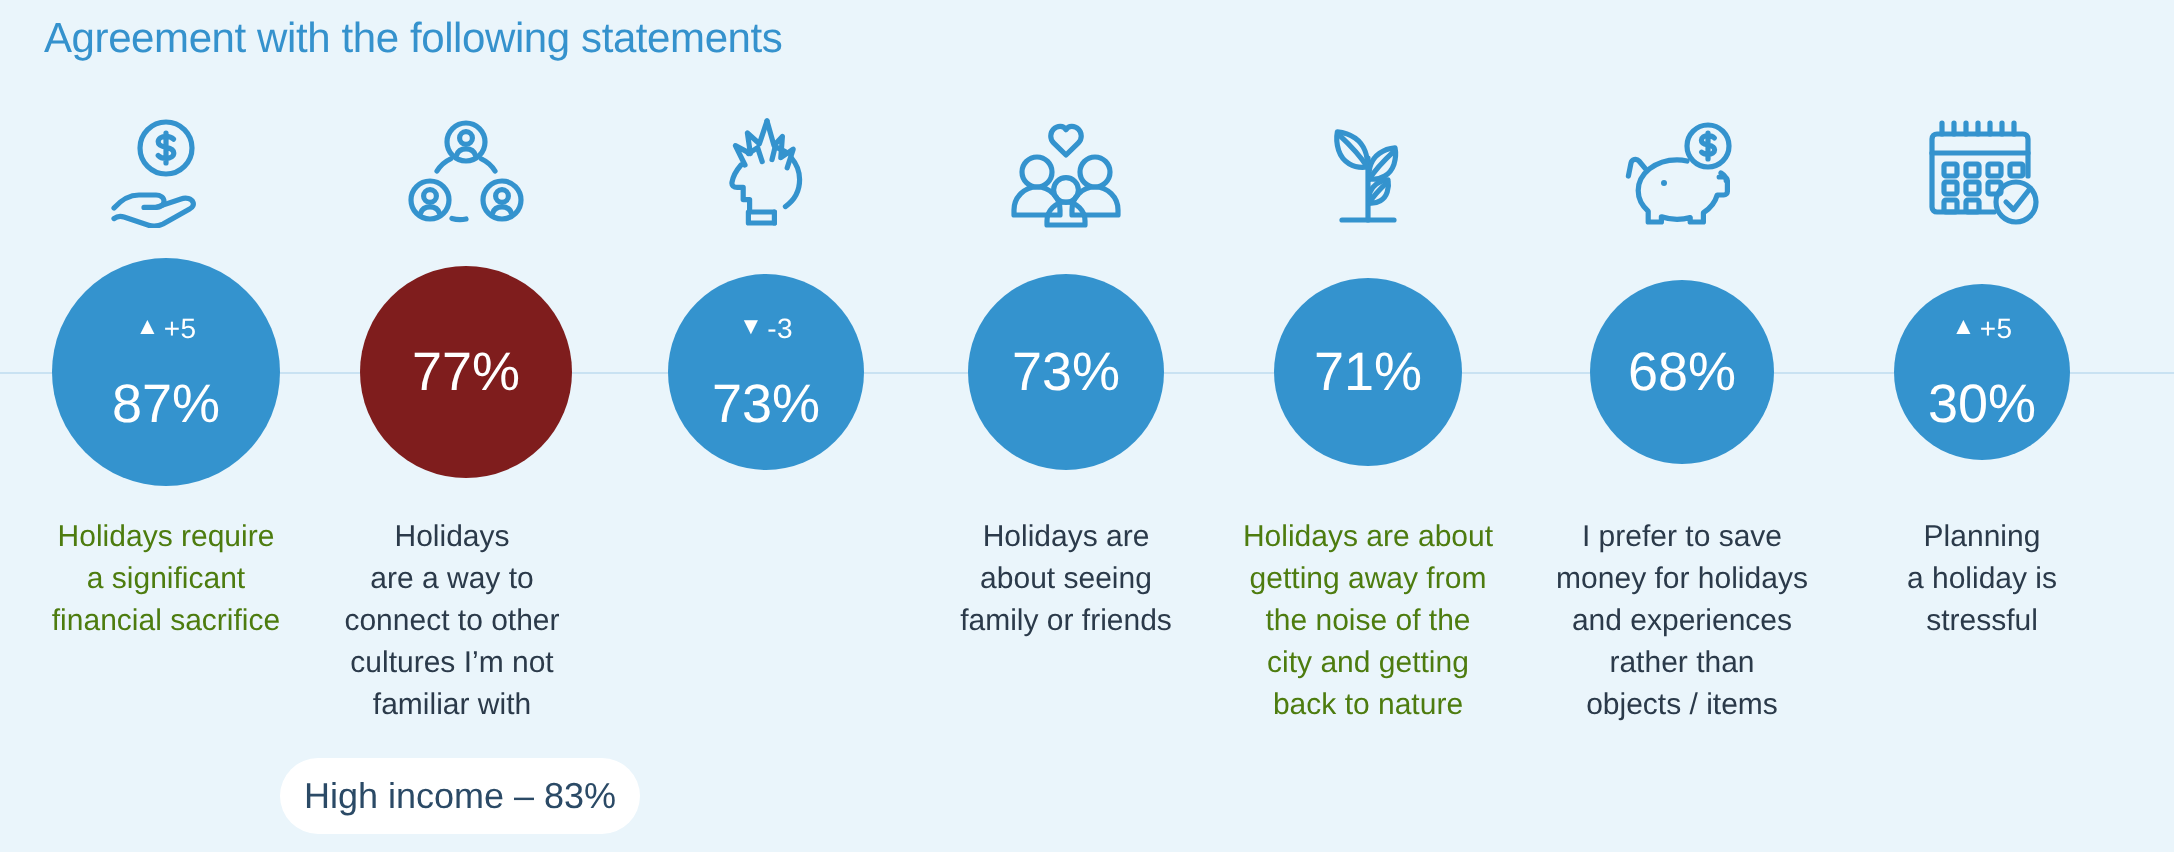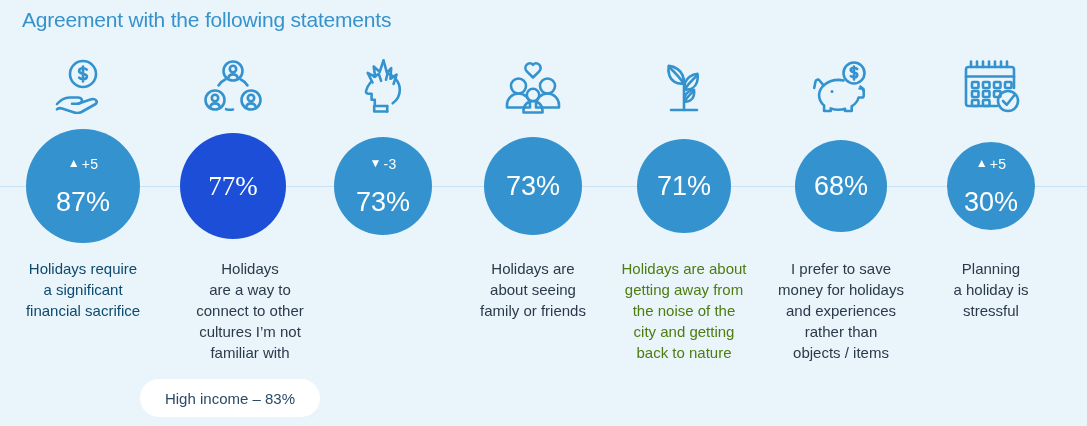--- a/index.html
+++ b/index.html
@@ -137,21 +137,21 @@
     position: absolute;
     left: 140px;
     top: 379px;
     width: 180px;
     height: 38px;
     background: #ffffff;
     border-radius: 19px;
     display: flex;
     align-items: center;
     justify-content: center;
-    font-size: 15px;
+    font-size: 18px;
     color: #2b4a66;
   }
 </style>
 </head>
 <body>
 
 <div id="board" style="background: rgb(234, 245, 251);">
 
   <div id="title" style="color: rgb(53, 146, 205);">Agreement with the following statements</div>
 
@@ -169,21 +169,21 @@
         </div>
         <div class="bubble-slot" style="left: 83px;">
           <div class="bubble has-delta" style="width: 114px; height: 114px; background: rgb(52, 147, 206);">
             <div class="delta">
               <span class="tri">▲</span>
               <span>+5</span>
             </div>
             <div class="pct">87%</div>
           </div>
         </div>
-        <div class="caption" style="left: 83px; color: #0c4a6e;">Holidays require
+        <div class="caption" style="left: 83px; color: #4d7c0f;">Holidays require
 a significant
 financial sacrifice</div>
       </div>
       <div class="col" style="position: absolute; left: 158px; width: 150px; height: 426px;">
         <div class="icon-wrap" style="left: 75px;">
     <svg width="58" height="56" viewBox="0 0 58 56" fill="none" stroke="#3493ce" stroke-width="2.6" stroke-linecap="round" stroke-linejoin="round">
       <circle cx="29" cy="13" r="9.5"></circle>
       <circle cx="29" cy="11" r="3.2"></circle>
       <path d="M24.3 19.6c.6-2 2.4-3.2 4.7-3.2s4.1 1.2 4.7 3.2"></path>
       <circle cx="11" cy="42" r="9.5"></circle>
@@ -191,25 +191,25 @@
       <path d="M6.3 48.6c.6-2 2.4-3.2 4.7-3.2s4.1 1.2 4.7 3.2"></path>
       <circle cx="47" cy="42" r="9.5"></circle>
       <circle cx="47" cy="40" r="3.2"></circle>
       <path d="M42.3 48.6c.6-2 2.4-3.2 4.7-3.2s4.1 1.2 4.7 3.2"></path>
       <path d="M14.5 27.5c1.6-2.6 3.9-4.7 6.7-6"></path>
       <path d="M36.8 21.5c2.8 1.3 5.1 3.4 6.7 6"></path>
       <path d="M22 51.2c2.2.7 4.6.8 7 .3"></path>
     </svg>
         </div>
         <div class="bubble-slot" style="left: 75px;">
-          <div class="bubble" style="width: 106px; height: 106px; background: #1d4ed8; font-family: Liberation Serif, serif;">
+          <div class="bubble" style="width: 106px; height: 106px; background: #7f1d1d;">
             <div class="pct">77%</div>
           </div>
         </div>
-        <div class="caption" style="left: 92px; color: rgb(43, 58, 74);">Holidays
+        <div class="caption" style="left: 68px; color: rgb(43, 58, 74);">Holidays
 are a way to
 connect to other
 cultures I’m not
 familiar with</div>
       </div>
       <div class="col" style="position: absolute; left: 308px; width: 150px; height: 426px;">
         <div class="icon-wrap" style="left: 75px;">
     <svg width="58" height="60" viewBox="0 0 58 60" fill="none" stroke="#3493ce" stroke-width="2.6" stroke-linecap="round" stroke-linejoin="round">
       <path d="M16.5 26.5c-2.4 2.8-4 5.7-4.5 8.6-.3 1.7.9 2.6 2.6 2.6h3v6.1h3.2v6.2h12.4"></path>
       <path d="M33.2 50v5.5"></path>

